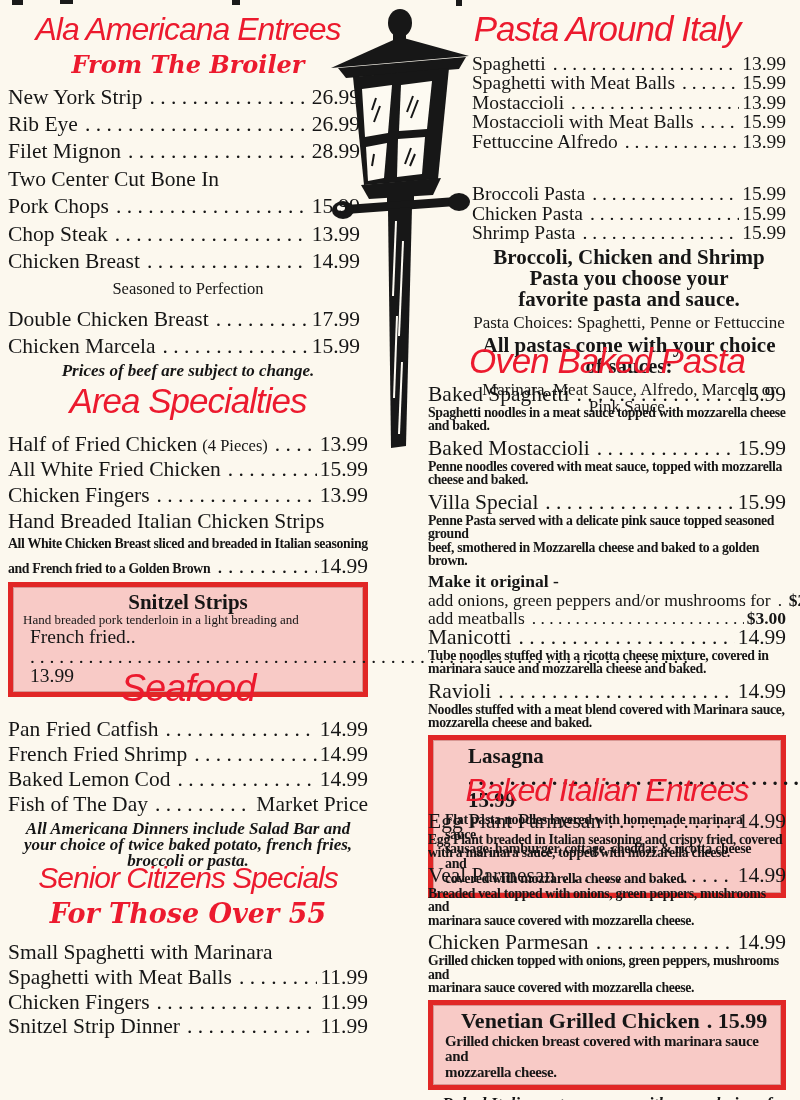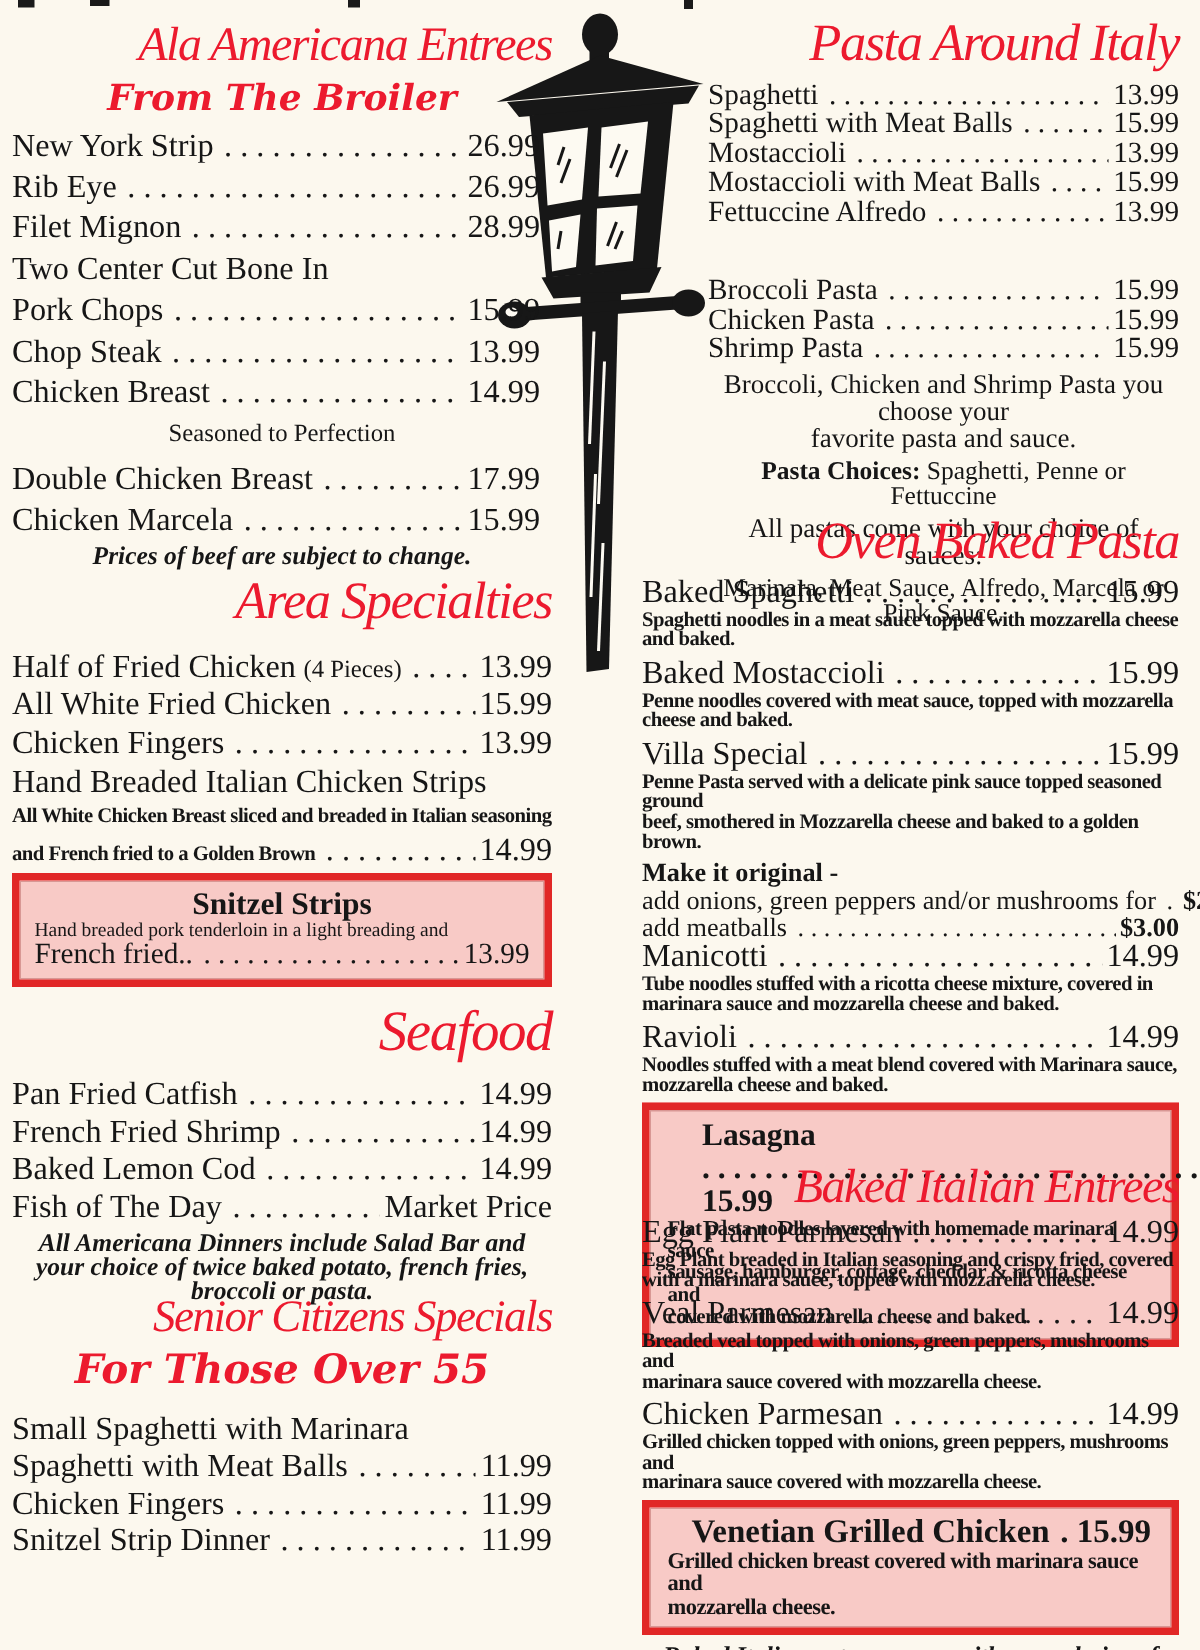--- a/index.html
+++ b/index.html
@@ -13,22 +13,22 @@
   html,body{margin:0;padding:0;}
   body{
     width:800px;height:1100px;position:relative;overflow:hidden;
     background:var(--paper);
     color:var(--ink);
     font-family:"Liberation Serif", serif;
   }
   .artifact{position:absolute;background:#1a1a1a;}
   .section{position:absolute;}
   .heading{
-    font-family:Liberation Serif, serif;font-style:italic;
-    color:var(--red);text-align:right;line-height:1.08;
+    font-family:Liberation Sans, sans-serif;font-style:italic;
+    color:var(--red);text-align:center;line-height:1.08;
     letter-spacing:-1px;margin:0 0 6px 0;white-space:nowrap;
   }
   .h-38{font-size:38px;} .h-35{font-size:35px;} .h-32{font-size:32px;} .h-30{font-size:30px;}
   .subheading{
     font-family:"DejaVu Serif", serif;font-style:italic;font-weight:bold;
     color:var(--red);text-align:center;font-size:24px;line-height:1;
     margin:0 0 10px 0;white-space:nowrap;
   }
   .sec-sen .subheading{font-size:27px;margin-top:4px;margin-bottom:15px;}
   .row{display:flex;align-items:baseline;font-size:21.5px;line-height:1.0;margin:0 0 4px 0;text-align:center;}
@@ -51,32 +51,32 @@
   }
   .sec-oven .desc,.sec-baked .desc{margin:2px 0 5px 0;}
   .footnote{
     font-weight:bold;font-style:italic;text-align:center;
     font-size:17px;line-height:0.95;white-space:pre-line;margin:5px 0 4px 0;
   }
   .boldline{font-weight:bold;font-size:17.5px;line-height:1.0;margin:1px 0 2px 0;}
   .addon{font-size:17.5px;margin:0 0 1px 0;}
   .addon .price{font-weight:bold;}
   .center{text-align:center;font-size:17px;line-height:1.0;margin:4px 0;white-space:pre-line;}
-  .center.bold{font-weight:normal;font-size:18px;}
-  .center .prefix{font-weight:bold;}
+  .center.bold{font-weight:bold;font-size:21px;}
+  .center .prefix{font-weight:normal;}
   .gap{height:33px;}
   .specialbox{
     border:5px solid var(--boxborder);
     background:var(--boxfill);
     box-shadow:inset 0 0 0 1px rgba(120,0,0,.25);
     padding:4px 10px 6px 10px;margin:2px 0 6px 0;
   }
   .specialbox .box-title{font-weight:bold;font-size:21px;text-align:center;line-height:1.05;}
   .specialbox .box-body{font-size:13px;line-height:1.1;}
-  .specialbox .row{font-size:19.5px;font-weight:normal;margin:0;}
+  .specialbox .row{font-size:19.5px;font-weight:normal;margin:0;flex-direction:column;}
   .titledbox{
     border:5px solid var(--boxborder);
     background:var(--boxfill);
     box-shadow:inset 0 0 0 1px rgba(120,0,0,.25);
     padding:5px 12px 6px 12px;margin:5px 0 6px 0;
   }
   .titledbox .row{font-weight:bold;margin:0 0 2px 0;font-size:21px;line-height:1.05;}
   .titledbox .row .price{font-weight:bold;}
   .titledbox .desc{font-size:14px;margin:1px 0 0 0;line-height:1.05;}
   .sec-baked .titledbox{padding:4px 12px;}

